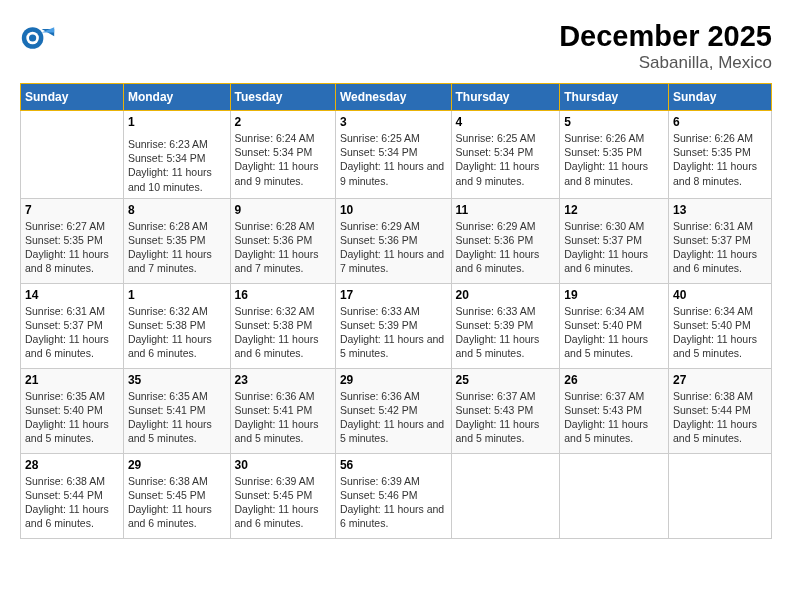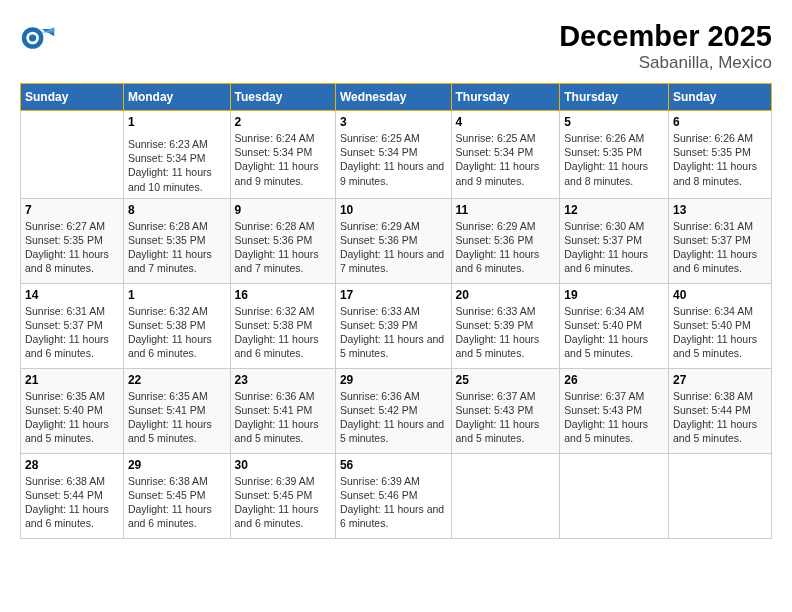--- a/index.html
+++ b/index.html
@@ -241,21 +241,21 @@
         </td>
       </tr>
       <tr>
         <td>
           <span class="day-num">21</span>
           <div class="day-info" style="white-space: pre-line;">Sunrise: 6:35 AM
 Sunset: 5:40 PM
 Daylight: 11 hours and 5 minutes.</div>
         </td>
         <td>
-          <span class="day-num">22</span>
+          <span class="day-num">35</span>
           <div class="day-info" style="white-space: pre-line;">Sunrise: 6:35 AM
 Sunset: 5:41 PM
 Daylight: 11 hours and 5 minutes.</div>
         </td>
         <td>
           <span class="day-num">23</span>
           <div class="day-info" style="white-space: pre-line;">Sunrise: 6:36 AM
 Sunset: 5:41 PM
 Daylight: 11 hours and 5 minutes.</div>
         </td>

